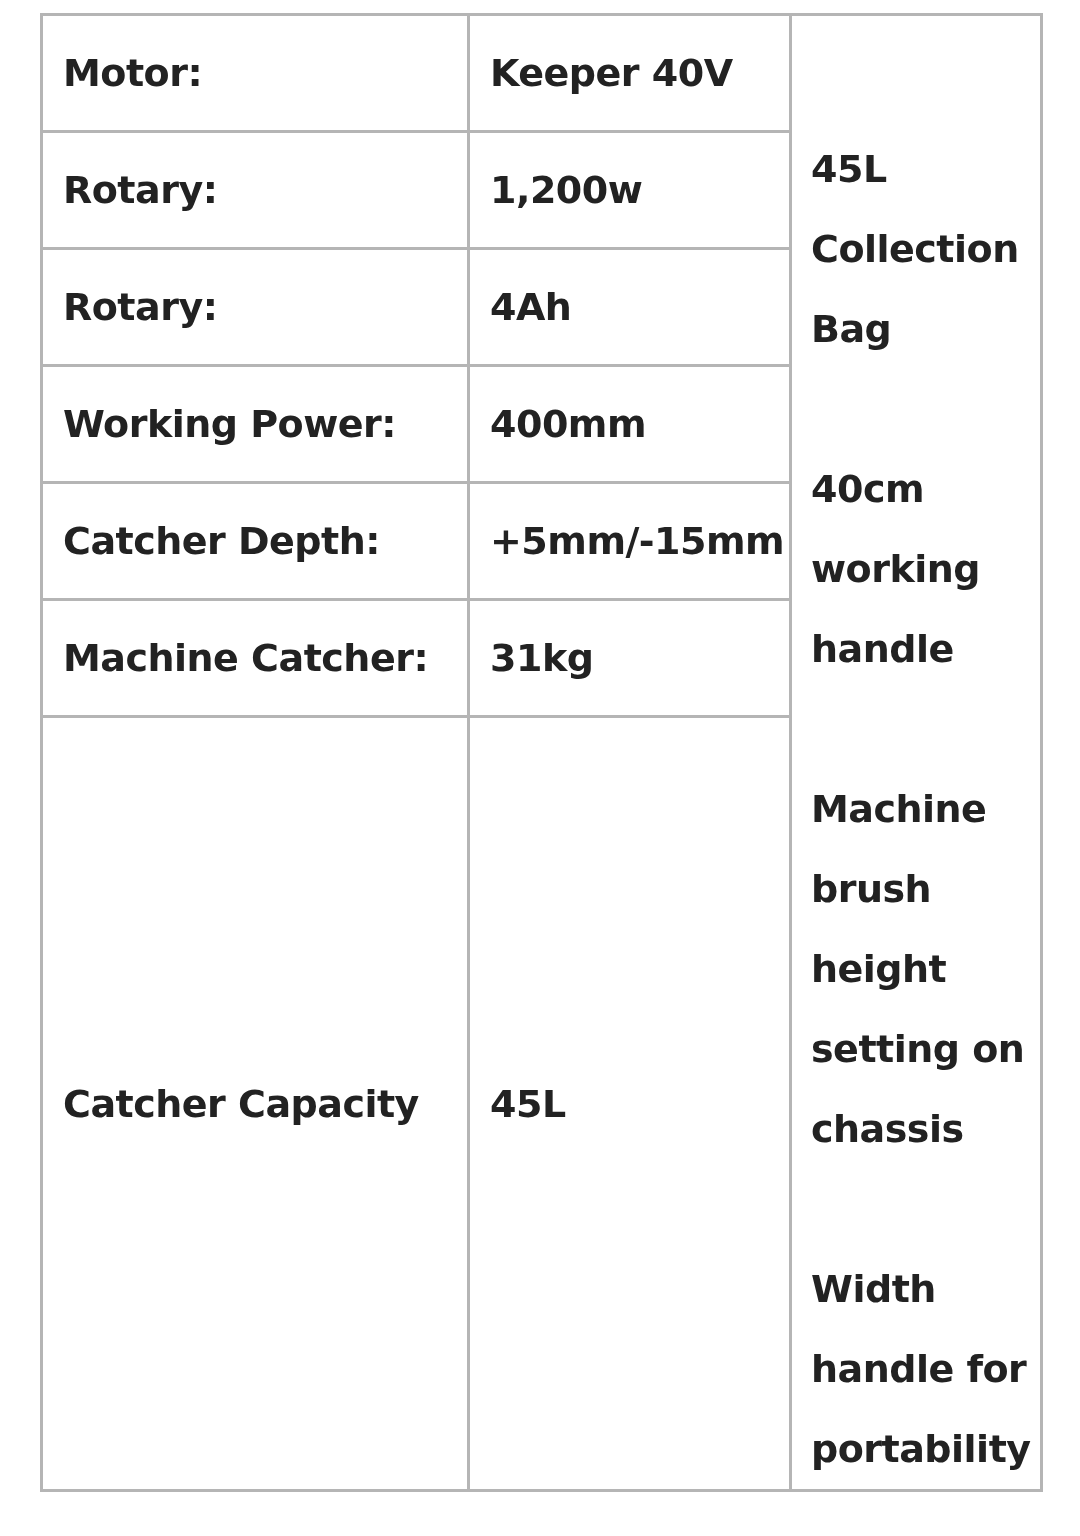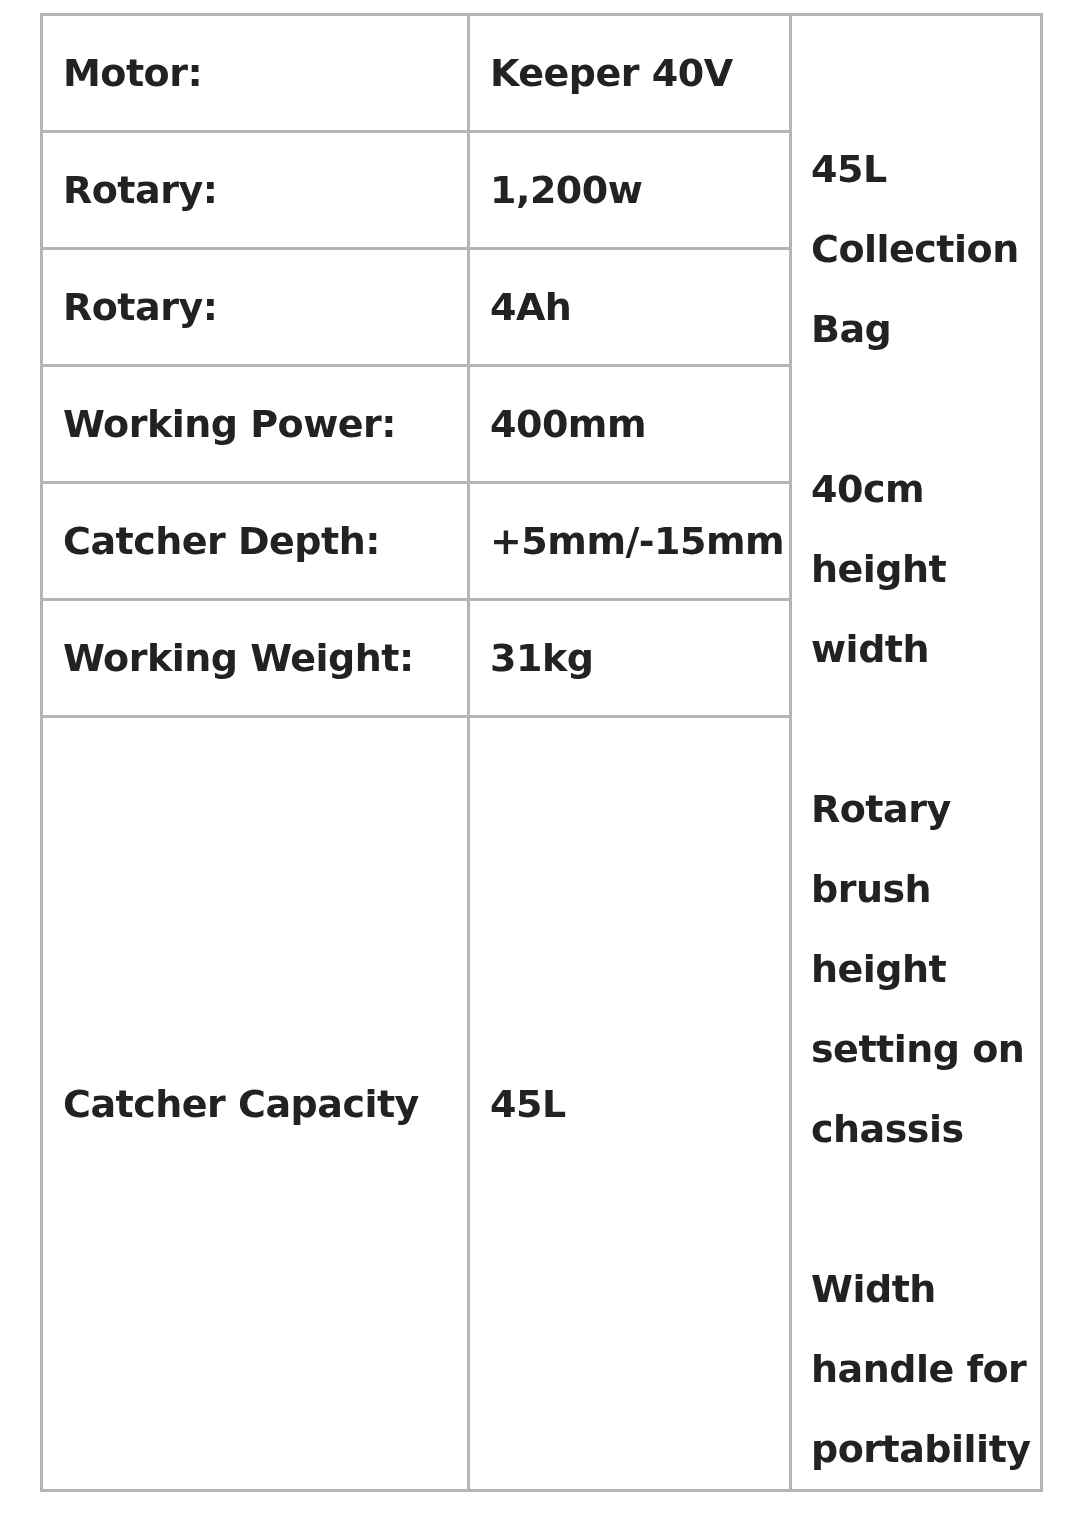--- a/index.html
+++ b/index.html
@@ -34,43 +34,43 @@
       <col class="c1">
       <col class="c2">
       <col class="c3">
     </colgroup>
   <tbody>
     <tr class="short">
       <td class="label">Motor:</td>
       <td class="value value-cell">Keeper 40V</td>
       <td class="notes" rowspan="7">
         <span class="note-para">45L Collection Bag</span>
-        <span class="note-para">40cm height width</span>
-        <span class="note-para">Rotary brush height setting on chassis</span>
+        <span class="note-para">40cm working handle</span>
+        <span class="note-para">Machine brush height setting on chassis</span>
         <span class="note-para">Width handle for portability</span>
       </td>
     </tr>
     <tr class="short">
       <td class="label">Rotary:</td>
       <td class="value value-cell">1,200w</td>
     </tr>
     <tr class="short">
       <td class="label">Rotary:</td>
       <td class="value value-cell">4Ah</td>
     </tr>
     <tr class="short">
       <td class="label">Working Power:</td>
       <td class="value value-cell">400mm</td>
     </tr>
     <tr class="short">
       <td class="label">Catcher Depth:</td>
       <td class="value value-cell">+5mm/-15mm</td>
     </tr>
     <tr class="short">
-      <td class="label">Working Weight:</td>
+      <td class="label">Machine Catcher:</td>
       <td class="value value-cell">31kg</td>
     </tr>
     <tr>
       <td class="label">Catcher Capacity</td>
       <td class="value value-cell">45L</td>
     </tr>
   </tbody>
 </table>
 
 </body></html>

